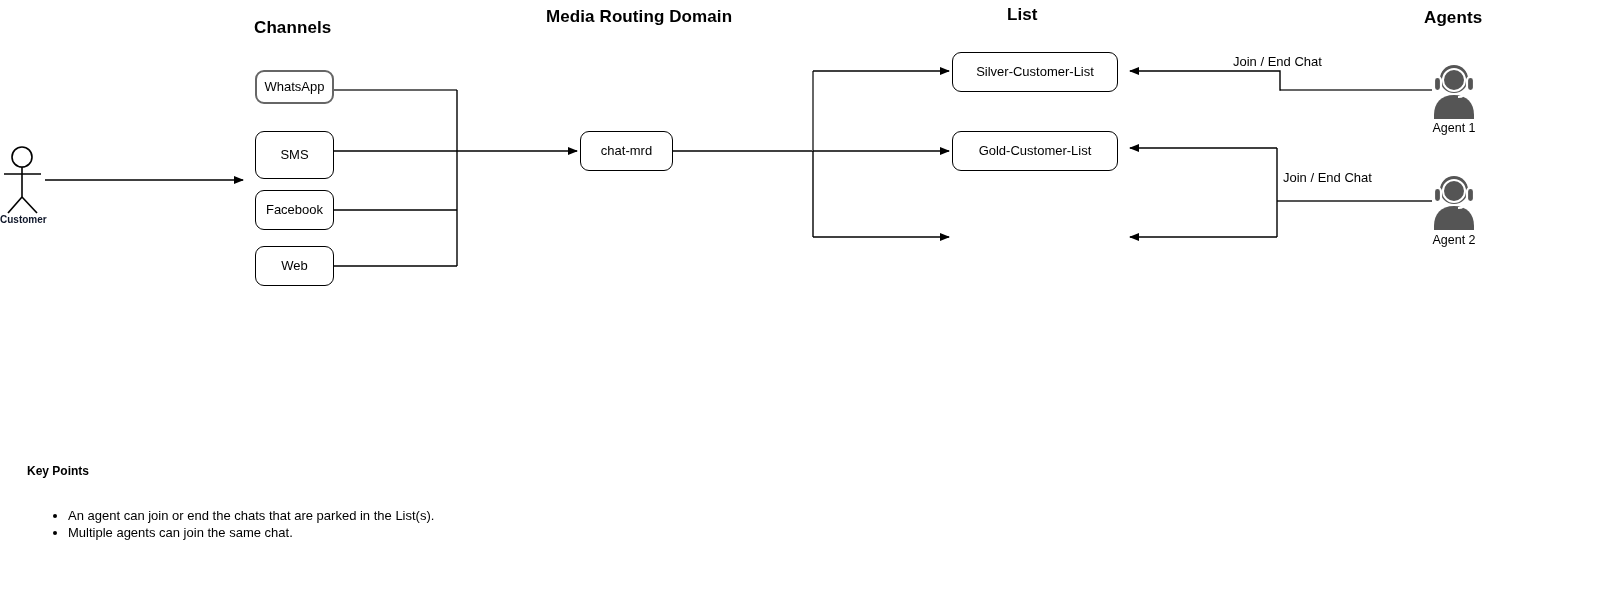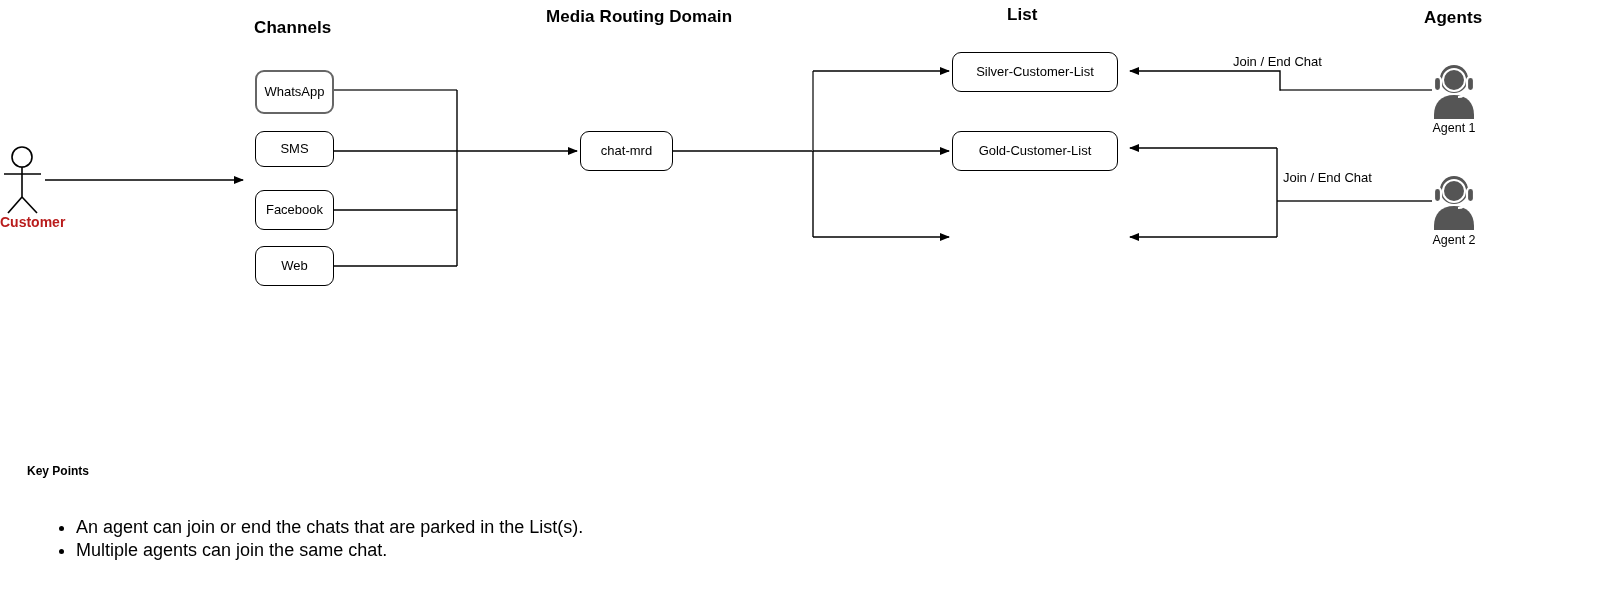--- a/index.html
+++ b/index.html
@@ -57,22 +57,22 @@
     position: absolute;
     font-size: 13px;
     color: #000000;
     white-space: nowrap;
     background: #ffffff;
     padding: 0 3px;
   }
   .actor-label {
     position: absolute;
     font-weight: bold;
-    font-size: 14px;
-    color: #b91c1c;
+    font-size: 10px;
+    color: #0f172a;
     white-space: nowrap;
   }
   .agent-label {
     position: absolute;
     font-size: 12.5px;
     color: #000000;
     white-space: nowrap;
     text-align: center;
   }
   .agent-figure {
@@ -85,23 +85,23 @@
     left: 27px;
     top: 464px;
     font-weight: bold;
     font-size: 12px;
     color: #000000;
   }
   .keypoints-list {
     position: absolute;
     left: 48px;
     top: 508px;
-    margin: 8px;
+    margin: 0;
     padding-left: 20px;
-    font-size: 18px;
+    font-size: 13px;
     line-height: 1.27;
     color: #000000;
   }
   .keypoints-list li {
     margin: 0;
     padding: 0;
   }
 </style>
 </head>
 <body>
@@ -156,24 +156,24 @@
     <line x1="1277" y1="237" x2="1130" y2="237" stroke="#000000" stroke-width="1.4" marker-end="url(#arrowBlackLeft)"></line>
   </svg>
 
   <div class="section-title" style="left:254px; top:18px;">Channels</div>
   <div class="section-title" style="left:546px; top:7px;">Media Routing Domain</div>
   <div class="section-title" style="left:1007px; top:5px;">List</div>
   <div class="section-title" style="left:1424px; top:8px;">Agents</div>
 
   <div class="actor-label" style="left:0px; top:214px;">Customer</div>
 
-  <div class="node-box selected" style="left:255px; top:70px; width:79px; height:44px;">
+  <div class="node-box selected" style="left:255px; top:70px; width:79px; height:34px;">
     <span>WhatsApp</span>
   </div>
-  <div class="node-box" style="left:255px; top:131px; width:79px; height:36px;">
+  <div class="node-box" style="left:255px; top:131px; width:79px; height:48px;">
     <span>SMS</span>
   </div>
   <div class="node-box" style="left:255px; top:190px; width:79px; height:40px;">
     <span>Facebook</span>
   </div>
   <div class="node-box" style="left:255px; top:246px; width:79px; height:40px;">
     <span>Web</span>
   </div>
 
   <div class="node-box" style="left:580px; top:131px; width:93px; height:40px;">

